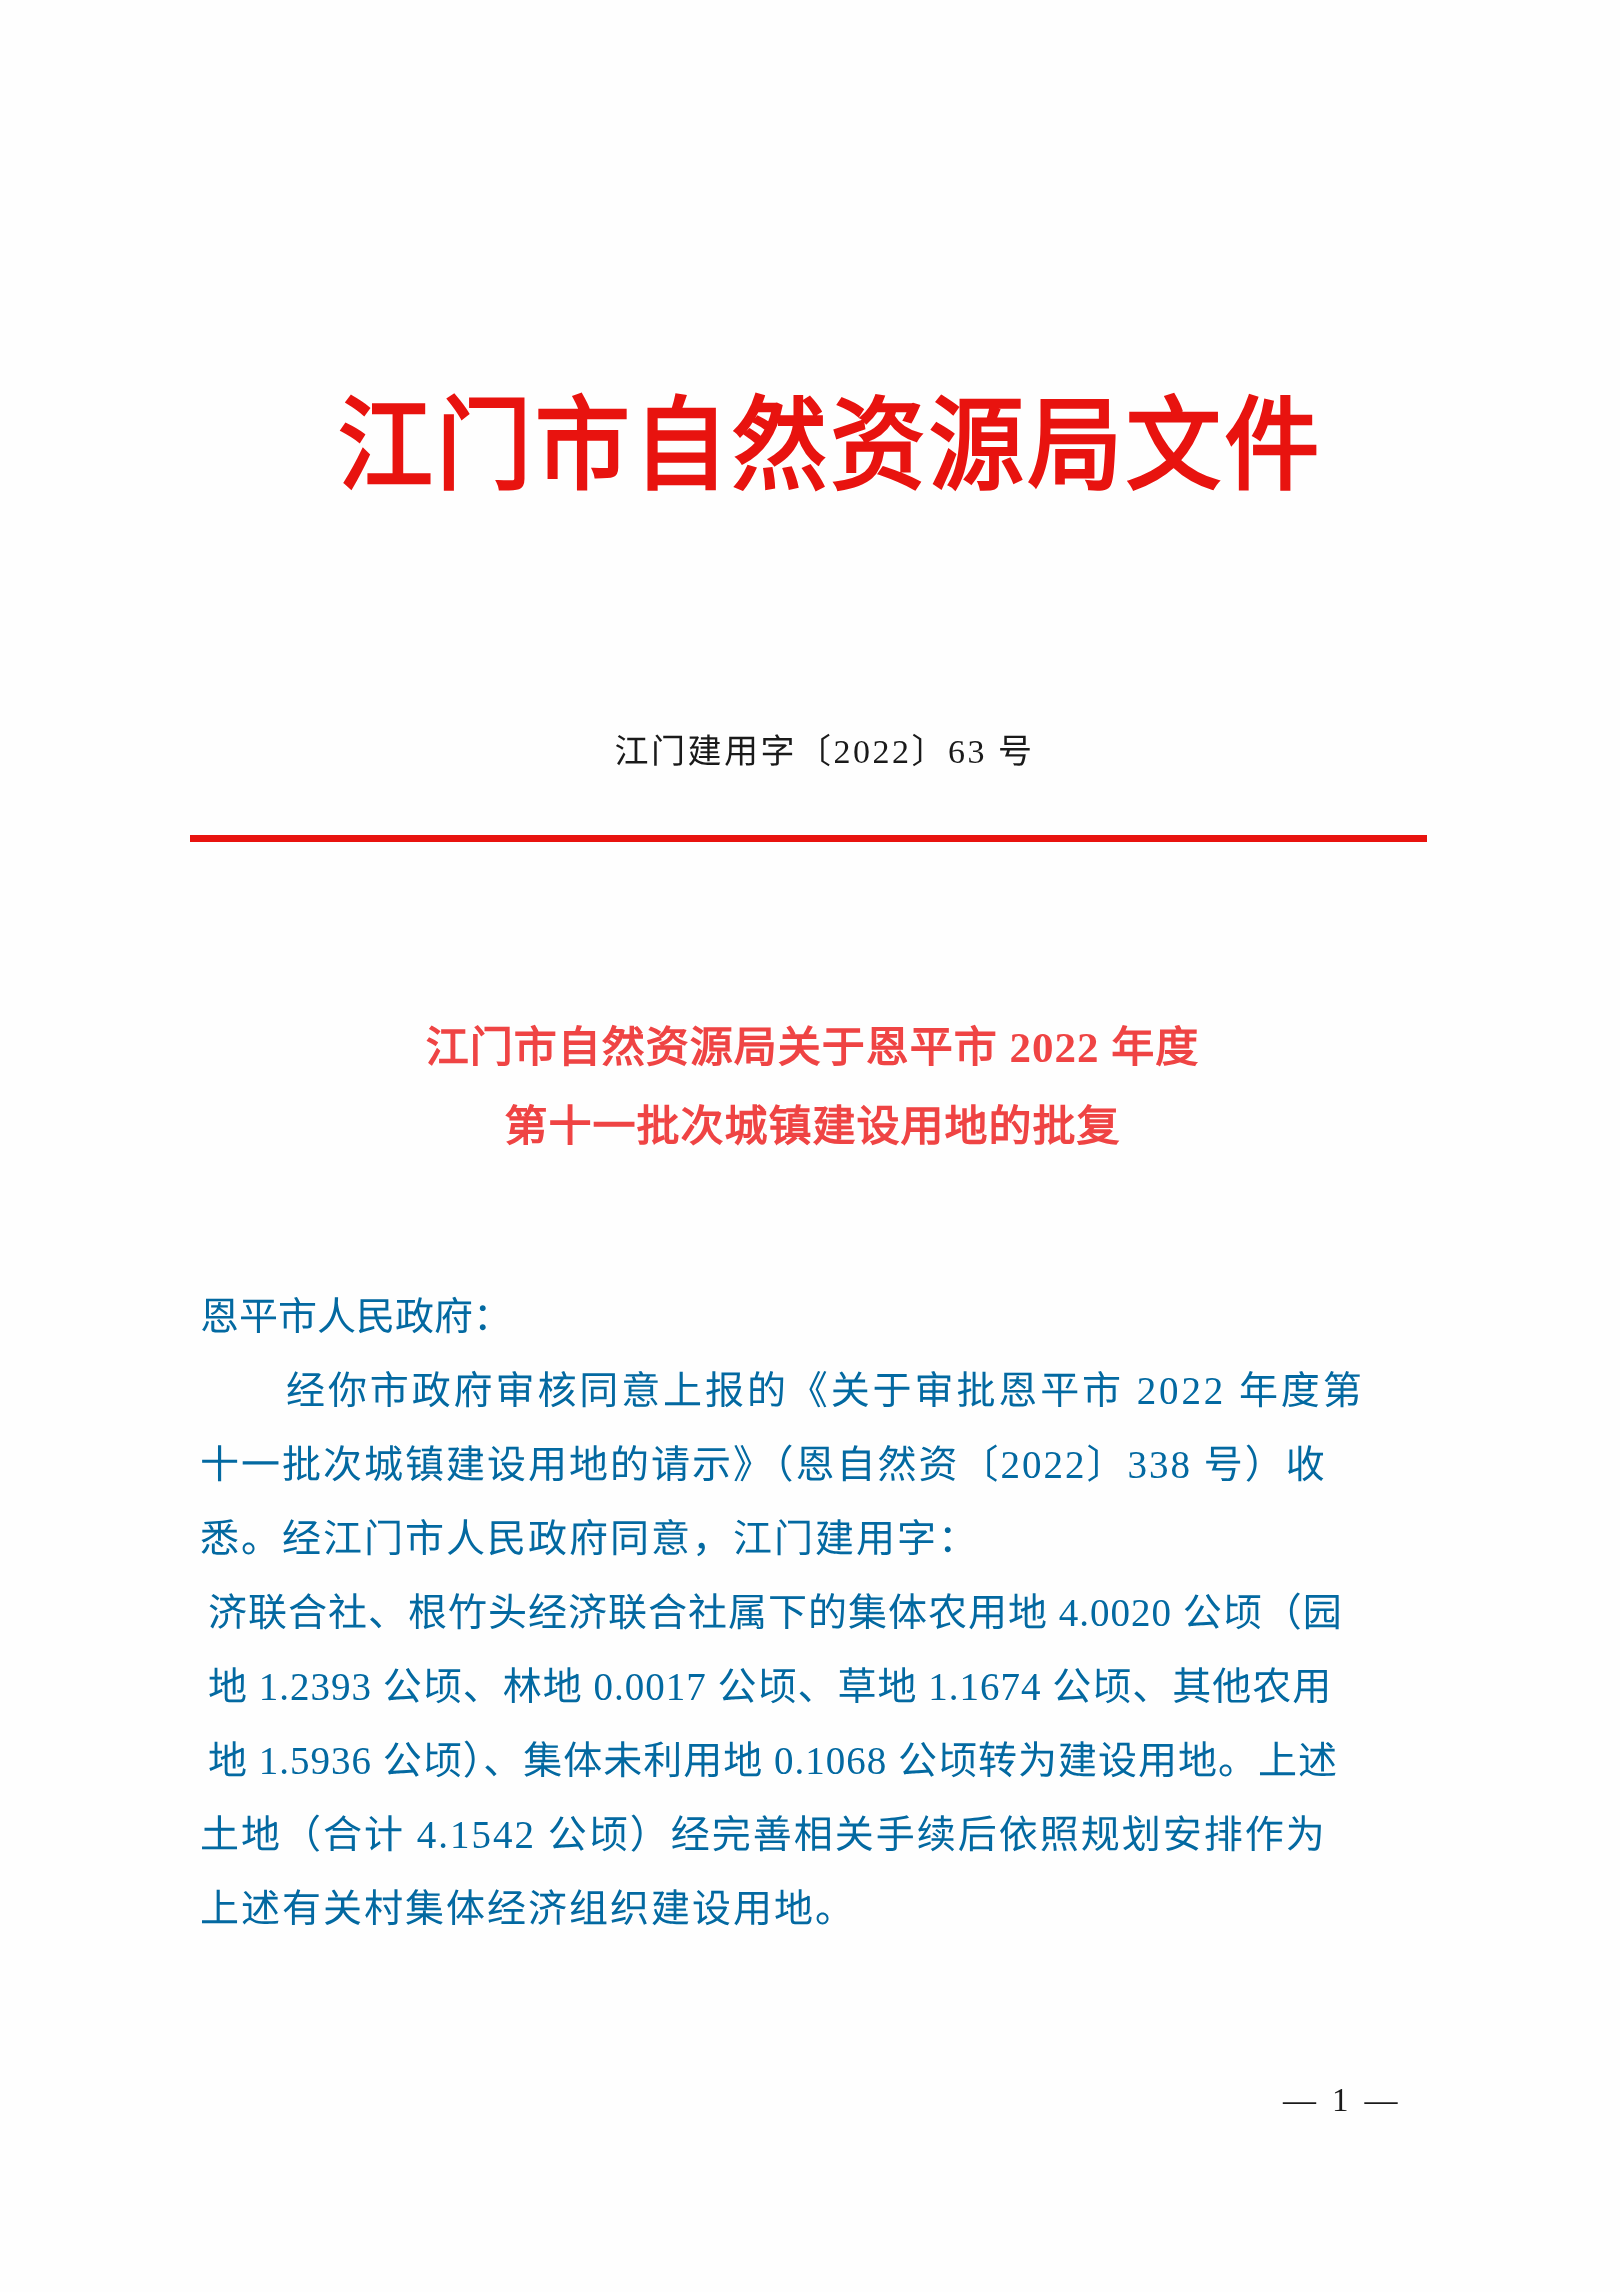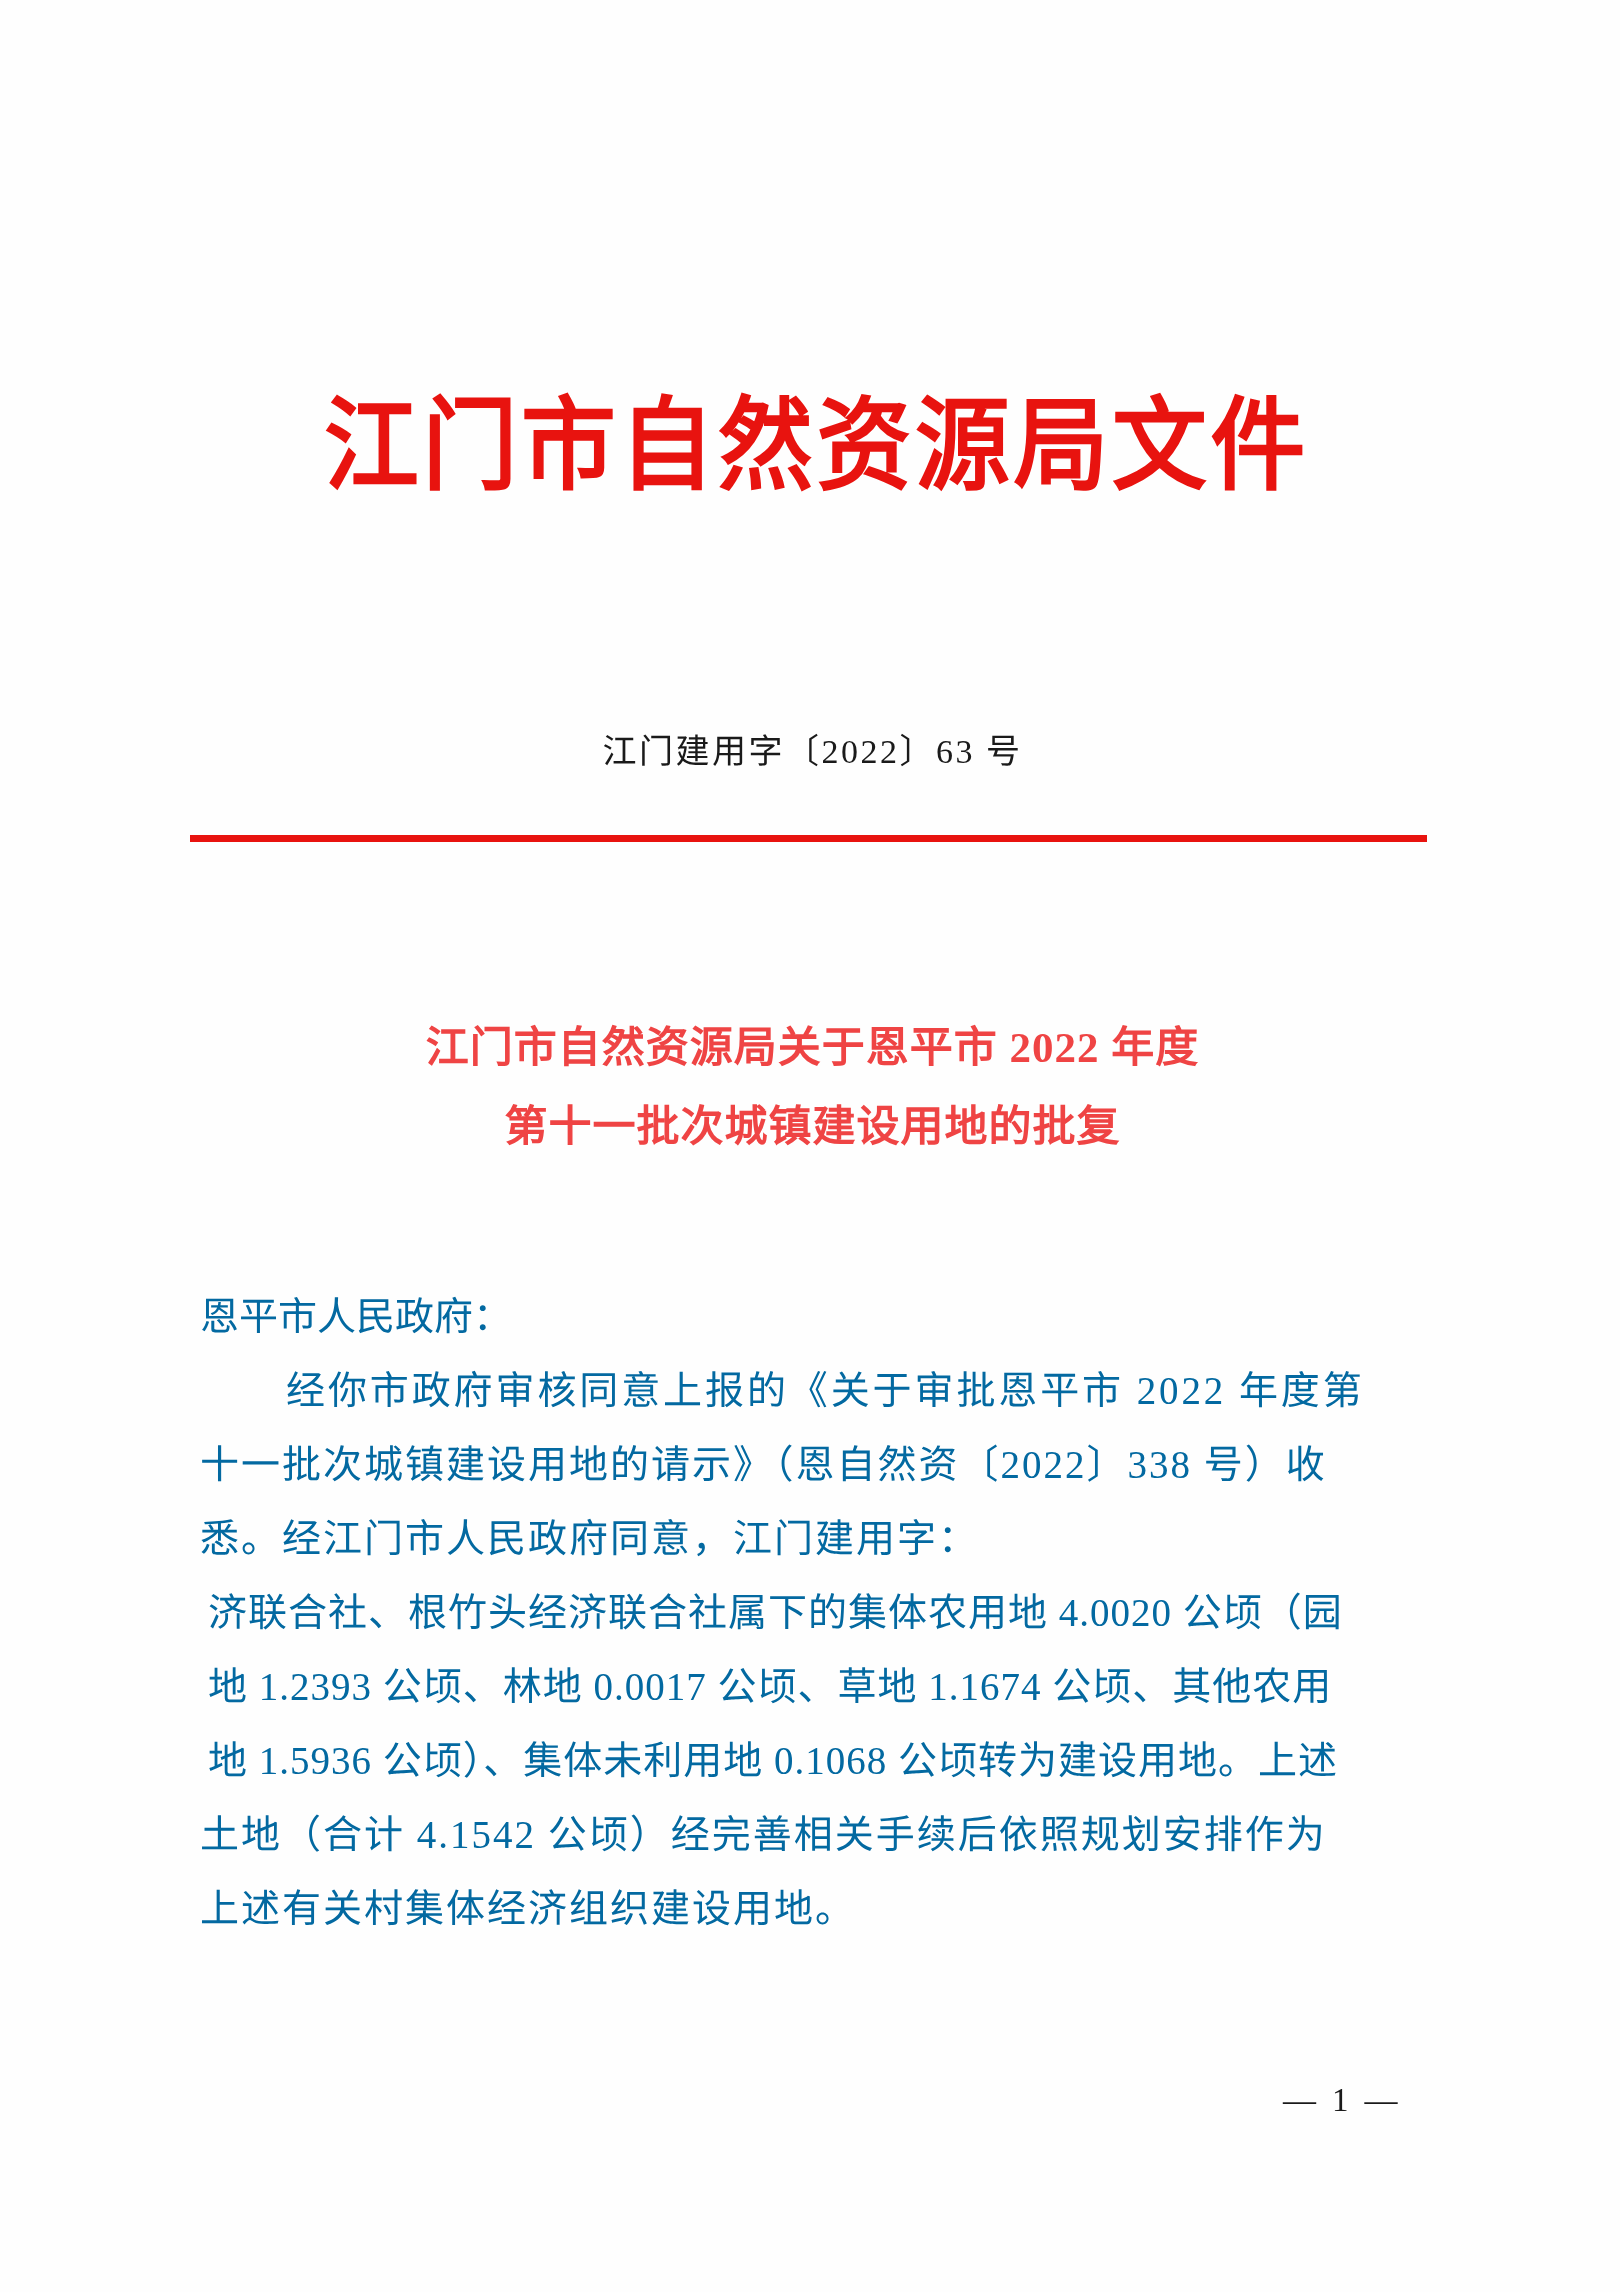--- a/index.html
+++ b/index.html
@@ -26,42 +26,42 @@
     position: absolute;
     left: 200px;
     top: 0;
     width: 1225px;
     height: 100%;
   }
 
   
   .masthead {
     position: absolute;
-    left: 4px;
+    left: 18px;
     top: 387px;
     width: 1225px;
     text-align: center;
   }
   .masthead-title {
     display: block;
     font-family: "Liberation Serif", "DejaVu Serif", serif;
     font-weight: 700;
     font-size: 102px;
     line-height: 1.18;
     letter-spacing: 3.9px;
     color: #e8130f;
     white-space: nowrap;
     transform: scaleX(0.93);
     transform-origin: center center;
   }
 
   
   .doc-number-row {
     position: absolute;
-    left: 0;
+    left: 12px;
     top: 730px;
     width: 1225px;
     text-align: center;
   }
   .doc-number {
     display: inline-block;
     font-family: "Liberation Serif", "DejaVu Serif", serif;
     font-size: 34px;
     line-height: 1.3;
     letter-spacing: 2.5px;

